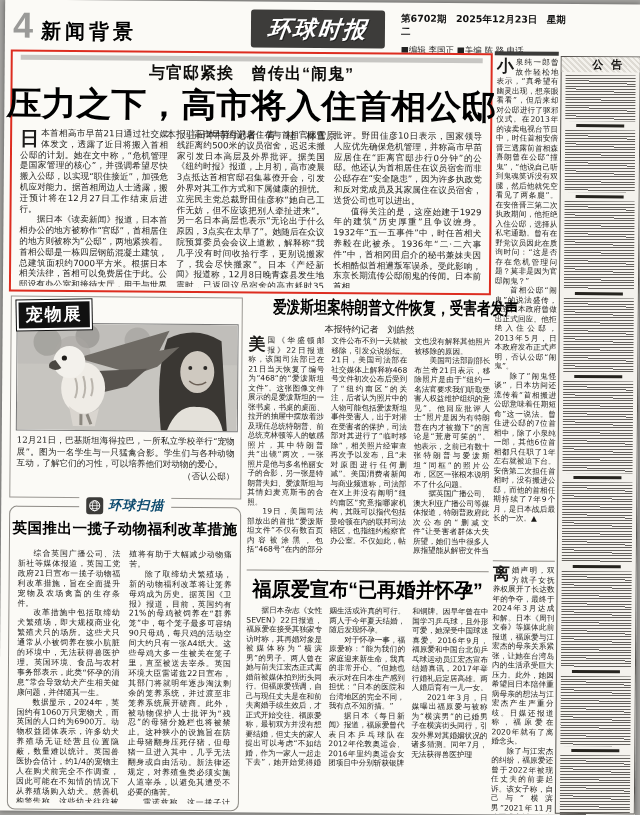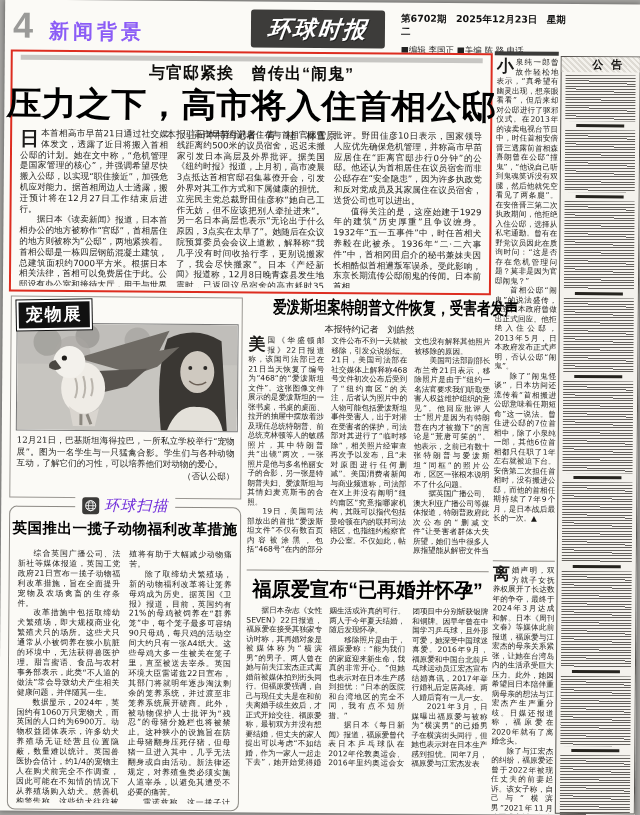--- a/index.html
+++ b/index.html
@@ -5,22 +5,22 @@
   html,body{margin:0;padding:0;}
   body{width:640px;height:815px;background:#a8a7a4;overflow:hidden;
        font-family:"DejaVu Sans",sans-serif;color:#1c1b19;}
   .page{position:absolute;left:2px;top:2px;width:636px;height:811px;
         background:#fbfaf6;transform:rotate(.45deg);transform-origin:50% 50%;
         box-shadow:0 0 6px rgba(0,0,0,.5);overflow:hidden;}
   
   .hdr{position:absolute;left:8px;top:6px;width:546px;height:44px;}
   .pgnum{font-size:36px;font-weight:900;color:#9a9a98;line-height:40px;
          font-family:"Liberation Sans",sans-serif;}
-  .secname{font-size:20px;font-weight:900;color:#8b5cf6;letter-spacing:4px;
-           font-family:"Liberation Serif","DejaVu Serif",serif;margin-left:16px;}
+  .secname{font-size:20px;font-weight:900;color:#000000;letter-spacing:4px;
+           font-family:"Liberation Serif","DejaVu Serif",serif;margin-left:8px;}
   .masthead{position:absolute;left:238px;top:2px;width:134px;height:38px;background:#3d3c3a;
             border-radius:3px;display:flex;align-items:center;justify-content:center;}
   .masthead span{color:#fff;font-size:23px;font-weight:bold;font-style:italic;
                  font-family:"DejaVu Serif",serif;letter-spacing:2px;
                  text-shadow:1px 1px 0 #222;transform:skewX(-6deg);}
   .issue{position:absolute;left:388px;top:4px;width:166px;}
   .issue .l1{font-size:9.5px;font-weight:bold;color:#111;}
   .issue .l2{font-size:8.5px;color:#222;margin-top:6px;}
   .blackrule{position:absolute;left:490px;top:48px;width:64px;height:4px;background:#3a3a38;}
   
@@ -82,21 +82,21 @@
            font-family:"Liberation Sans",sans-serif;transform:scaleX(.96);transform-origin:50% 50%;}
   .fukflow{position:absolute;left:0;top:30px;width:242px;height:206px;overflow:hidden;
            column-count:3;column-gap:7px;font-size:7.6px;line-height:9.5px;text-align:justify;}
   
   .scanbox{position:absolute;left:8px;top:506px;width:232px;height:304px;
            border:1.5px solid #8d8a85;border-radius:8px;box-sizing:border-box;background:#fbfaf6;}
   .scanbadge{position:absolute;left:50%;top:-11px;transform:translateX(-50%);
              background:#fbfaf6;padding:0 7px;display:flex;align-items:center;gap:5px;}
   .gicon{width:17px;height:17px;background:#3c3b39;border-radius:3px;display:flex;
          align-items:center;justify-content:center;}
-  .scanname{font-size:15px;font-weight:400;font-style:italic;color:#6d28d9;letter-spacing:1px;}
+  .scanname{font-size:13px;font-weight:700;font-style:italic;color:#0c4a6e;letter-spacing:1px;}
   .scanhead{margin-top:12px;text-align:center;font-size:14.5px;font-weight:900;color:#000;
             font-family:"Liberation Sans",sans-serif;letter-spacing:.5px;}
   .scanflow{position:absolute;left:8px;right:8px;top:42px;bottom:6px;overflow:hidden;
             column-count:2;column-gap:9px;font-size:7.9px;line-height:9.9px;text-align:justify;}
 </style>
 </head>
 <body>
 
 <div class="page">
 
@@ -209,30 +209,30 @@
           <line x1="1.8" y1="8" x2="14.2" y2="8" stroke="#fff" stroke-width="1"></line>
           <line x1="2.6" y1="4.6" x2="13.4" y2="4.6" stroke="#fff" stroke-width=".8"></line>
           <line x1="2.6" y1="11.4" x2="13.4" y2="11.4" stroke="#fff" stroke-width=".8"></line>
         </svg>
       </span>
       <span class="scanname">环球扫描</span>
     </div>
     <div class="scanhead">英国推出一揽子动物福利改革措施</div>
     <div class="scanflow">
       <p class="para">综合英国广播公司、法新社等媒体报道，英国工党政府21日宣布一揽子动物福利改革措施，旨在全面提升宠物及农场禽畜的生存条件。</p>
-      <p class="para">改革措施中包括取缔幼犬繁殖场，即大规模商业化繁殖犬只的场所。这些犬只通常从小被饲养在狭小肮脏的环境中，无法获得兽医护理。甜言蜜语、食品与农村事务部表示，此类“不人道的做法”常会导致幼犬产生相关健康问题，并伴随其一生。</p>
+      <p class="para">改革措施中包括取缔幼犬繁殖场，即大规模商业化繁殖犬只的场所。这些犬只通常从小被饲养在狭小肮脏的环境中，无法获得兽医护理。英国环境、食品与农村事务部表示，此类“怀孕的消息”常会导致幼犬产生相关健康问题，并伴随其一生。</p>
       <p class="para">数据显示，2024年，英国约有1060万只宠物犬，而英国的人口约为6900万。动物权益团体表示，许多幼犬养殖场无证经营且位置隐蔽，数量难以统计。英国兽医协会估计，约1/4的宠物主人在购犬前完全不作调查，因此可能在不知情的情况下从养殖场购入幼犬。慈善机构警告称，这些幼犬往往被过度繁殖，并在过早阶段与母犬分离。动物福利组织相关负责人表示，打击幼犬养殖将有助于大幅减少动物痛苦。</p>
       <p class="para">除了取缔幼犬繁殖场，新的动物福利改革将让笼养母鸡成为历史。据英国《卫报》报道，目前，英国约有21%的母鸡被饲养在“群养笼”中，每个笼子最多可容纳90只母鸡，每只鸡的活动空间大约只有一张A4纸大。这些母鸡大多一生被关在笼子里，直至被送去宰杀。英国环境大臣雷诺兹22日宣布，其部门将就明年逐步淘汰剩余的笼养系统，并过渡至非笼养系统展开磋商。此外，被动物保护人士批评为“残忍”的母猪分娩栏也将被禁止。这种狭小的设施旨在防止母猪翻身压死仔猪，但母猪一旦进入其中，几乎无法翻身或自由活动。新法律还规定，对养殖鱼类必须实施人道宰杀，以避免其遭受不必要的痛苦。</p>
       <p class="para">雷诺兹称，这一揽子计划是“一代人中最雄心勃勃的动物福利政策”，但保守党表示，这表明工党毫不关心英国农村地区。▲　（周　扬）</p>
     </div>
   </div>
 
   <div class="fuk">
     <div class="fukhead">福原爱宣布“已再婚并怀孕”</div>
     <div class="fukflow">
       <p class="para">据日本杂志《女性SEVEN》22日报道，福原爱在接受其独家专访时称，其再婚对象是被媒体称为“横滨男”的男子。两人曾在她与前夫江宏杰正式离婚前被媒体拍到街头同行。但福原爱强调，自己与现任丈夫是在和前夫离婚手续生效后，才正式开始交往。福原爱称，最初双方并没有想要结婚，但丈夫的家人提出可以考虑“不如结婚，作为一家人一起走下去”，她开始觉得婚姻生活或许真的可行。两人于今年夏天结婚，随后发现怀孕。</p>
-      <p class="para">移除照片是由于，福原爱称：“能为我们的家庭迎来新生命，我真的非常开心。”但她也表示对在日本生产感到担忧：“日本的医院和台湾地区的完全不同，我有点不知所措。”</p>
+      <p class="para">对于怀孕一事，福原爱称：“能为我们的家庭迎来新生命，我真的非常开心。”但她也表示对在日本生产感到担忧：“日本的医院和台湾地区的完全不同，我有点不知所措。”</p>
       <p class="para">据日本《每日新闻》报道，福原爱曾代表日本乒乓球队在2012年伦敦奥运会、2016年里约奥运会女团项目中分别斩获银牌和铜牌。因早年曾在中国学习乒乓球，且外形可爱，她深受中国球迷喜爱。2016年9月，福原爱和中国台北前乒乓球运动员江宏杰宣布结婚喜讯，2017年举行婚礼后定居高雄。两人婚后育有一儿一女。</p>
-      <p class="para">2021年3月，日媒曝出福原爱与被称为“横滨男”的已婚男子在横滨街头同行，但她也表示对在日本生产感到担忧。同年7月，福原爱与江宏杰发表</p>
+      <p class="para">2021年3月，日媒曝出福原爱与被称为“横滨男”的已婚男子在横滨街头同行，引发外界对其婚姻状况的诸多猜测。同年7月，无法获得兽医护理</p>
     </div>
   </div>
 
 </div>
 
 </body></html>

